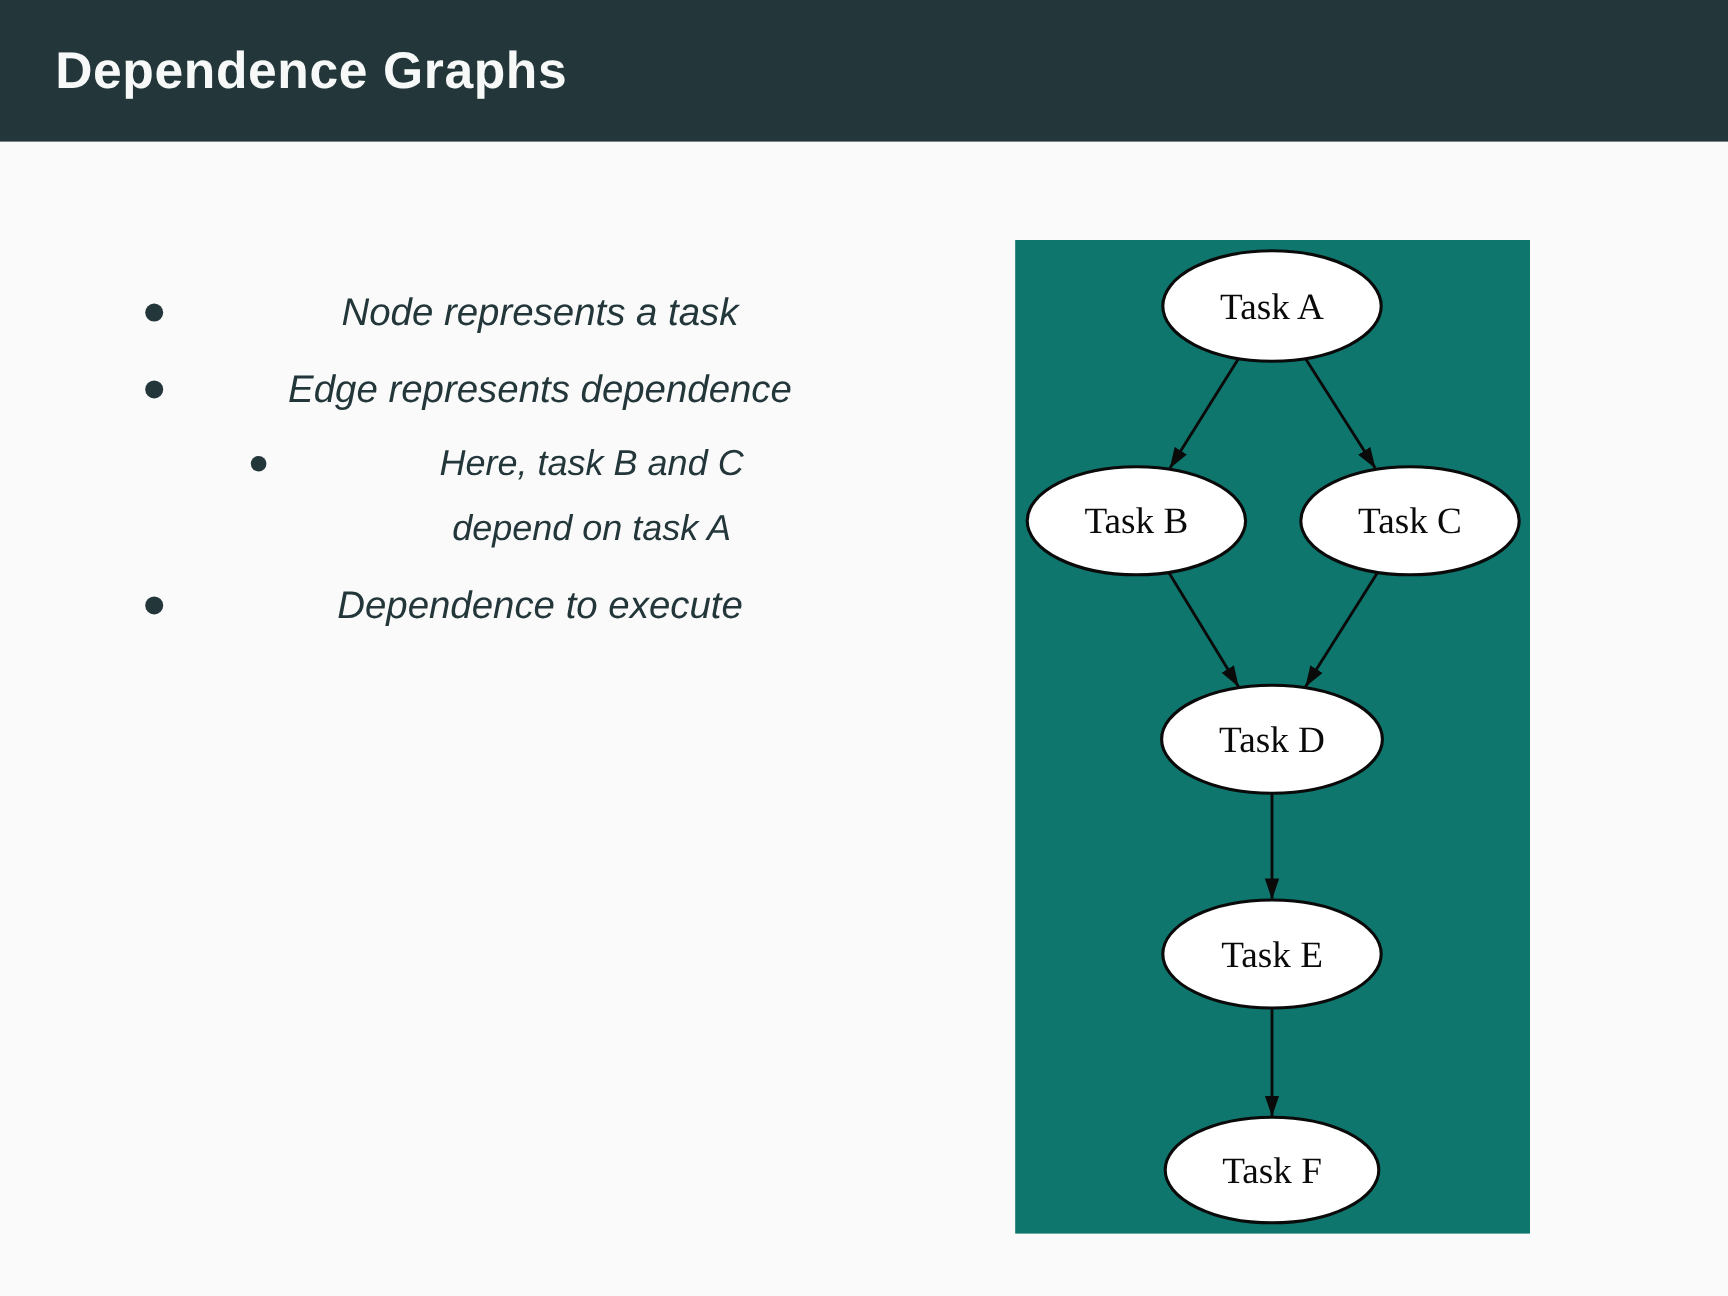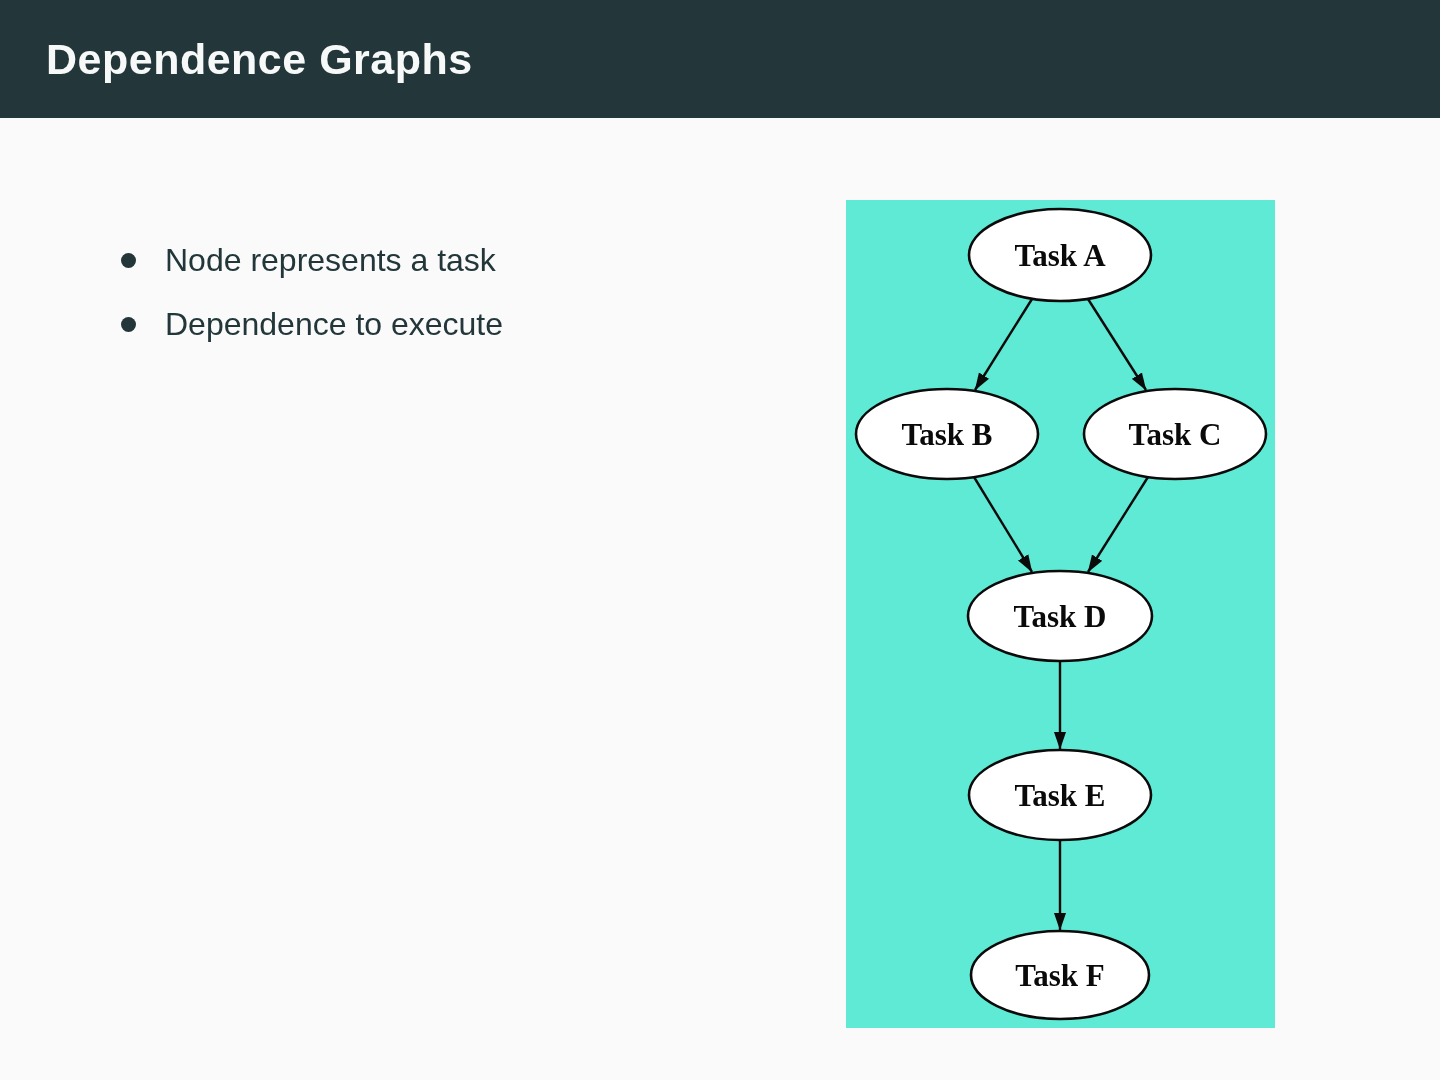--- a/index.html
+++ b/index.html
@@ -9,20 +9,21 @@
     height: 1080px;
     overflow: hidden;
     background: #fafafa;
     font-family: "Liberation Sans", sans-serif;
   }
   .slide {
     position: relative;
     width: 1440px;
     height: 832px;
     background: #fafafa;
+    text-align: center;
   }
   
   .titlebar {
     position: absolute;
     left: 0; top: 0;
     width: 1440px; height: 118px;
     background: #23373b;
     display: flex;
     align-items: center;
   }
@@ -34,20 +35,21 @@
     letter-spacing: 0.5px;
     color: #f7f8f8;
   }
   
   .bullets {
     position: absolute;
     left: 115px;
     top: 233px;
     width: 620px;
     color: #23373b;
+    font-style: italic;
   }
   ul.l1 {
     list-style: none;
     margin: 0;
     padding: 0;
     font-size: 32px;
     line-height: 55px;
   }
   ul.l1 > li {
     position: relative;
@@ -89,22 +91,21 @@
   .wrap {
     white-space: pre-line;
   }
   
   .graph-panel {
     position: absolute;
     left: 846px;
     top: 200px;
     width: 429px;
     height: 828px;
-    background: #5eead4;
-    font-weight: bold;
+    background: #0f766e;
   }
   .graph-panel svg {
     display: block;
   }
   .gnode {
     fill: #ffffff;
     stroke: #0a0a0a;
     stroke-width: 2.6;
   }
   .gedge {
@@ -126,20 +127,29 @@
 <div class="slide">
 
   <div class="titlebar">
     <h1>Dependence Graphs</h1>
   </div>
 
   <div class="bullets">
     <ul class="l1">
       <li>
         <span>Node represents a task</span>
+      </li>
+      <li>
+        <span>Edge represents dependence</span>
+        <ul class="l2">
+          <li>
+            <span class="wrap">Here, task B and C
+depend on task A</span>
+          </li>
+        </ul>
       </li>
       <li>
         <span>Dependence to execute</span>
         <ul class="l2">
         </ul>
       </li>
     </ul>
   </div>
 
   <div class="graph-panel">

